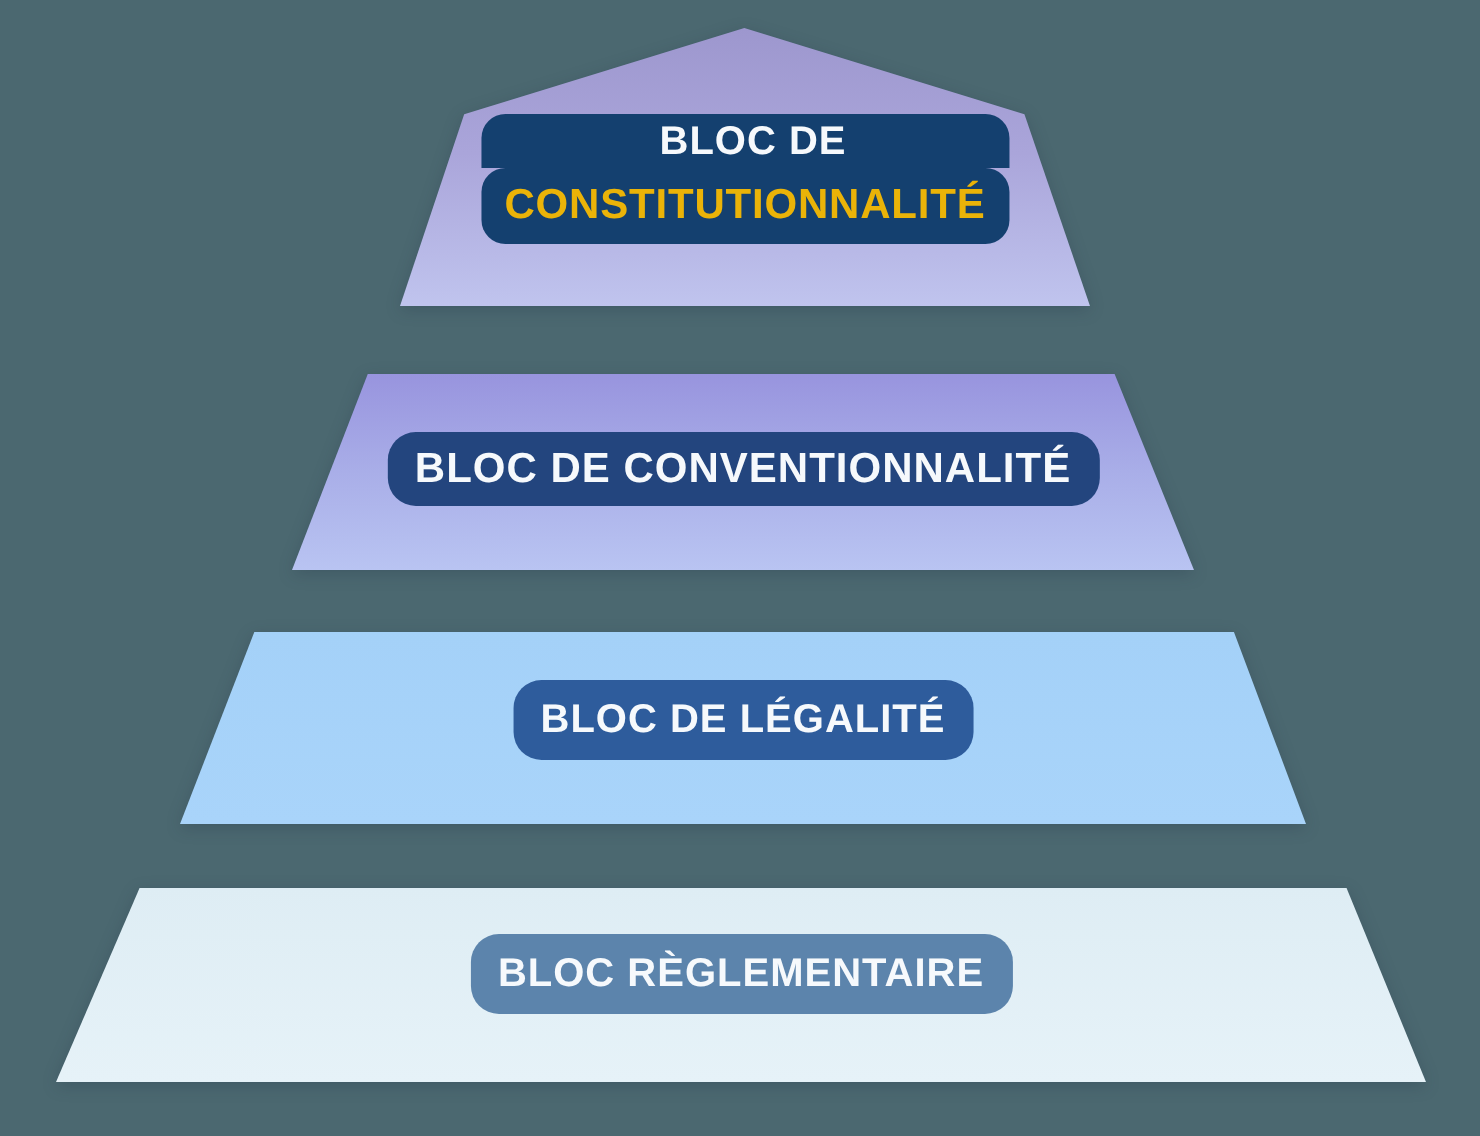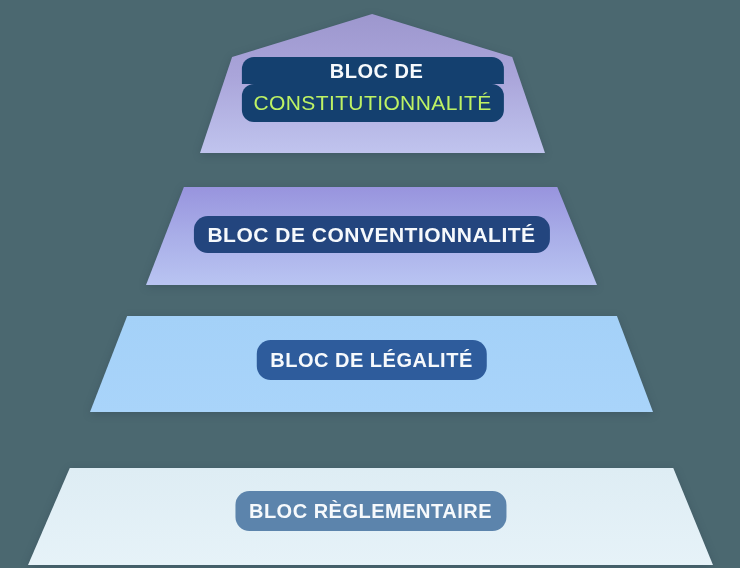--- a/index.html
+++ b/index.html
@@ -41,21 +41,20 @@
   .wrap3 { left: 90px; top: 316px; width: 563px; height: 96px; }
   .shape3 {
     clip-path: polygon(6.6% 0%, 93.6% 0%, 100% 100%, 0% 100%);
     background: linear-gradient(180deg, #a4d1f8 0%, #a9d4fa 100%);
   }
   
   .wrap4 { left: 28px; top: 444px; width: 685px; height: 97px; }
   .shape4 {
     clip-path: polygon(6.1% 0%, 94.2% 0%, 100% 100%, 0% 100%);
     background: linear-gradient(180deg, #deedf4 0%, #e6f2f8 100%);
-    margin-top: 24px;
   }
   
   .badge {
     position: absolute;
     left: 50%;
     transform: translateX(-50%);
     display: inline-flex;
     align-items: center;
     justify-content: center;
     box-sizing: border-box;
@@ -94,22 +93,22 @@
     margin: 0 auto;
     min-width: 256px;
     height: 38px;
     background: #14406f;
     border-radius: 12px;
     display: flex;
     align-items: center;
     justify-content: center;
     box-sizing: border-box;
     padding: 0 12px;
-    color: #bef264;
-    font-weight: 400;
+    color: #eab308;
+    font-weight: 700;
     font-size: 21px;
     letter-spacing: 0.4px;
     white-space: nowrap;
     text-align: right;
   }
   .badge2 { top: 29px; min-width: 337px; height: 37px; background: #23457e; font-size: 21px; }
   .badge3 { top: 24px; min-width: 212px; height: 40px; background: #2e5c9c; font-size: 20px; }
   .badge4 { top: 23px; min-width: 260px; height: 40px; background: #5c84ac; font-size: 20px; }
 </style>
 </head>

